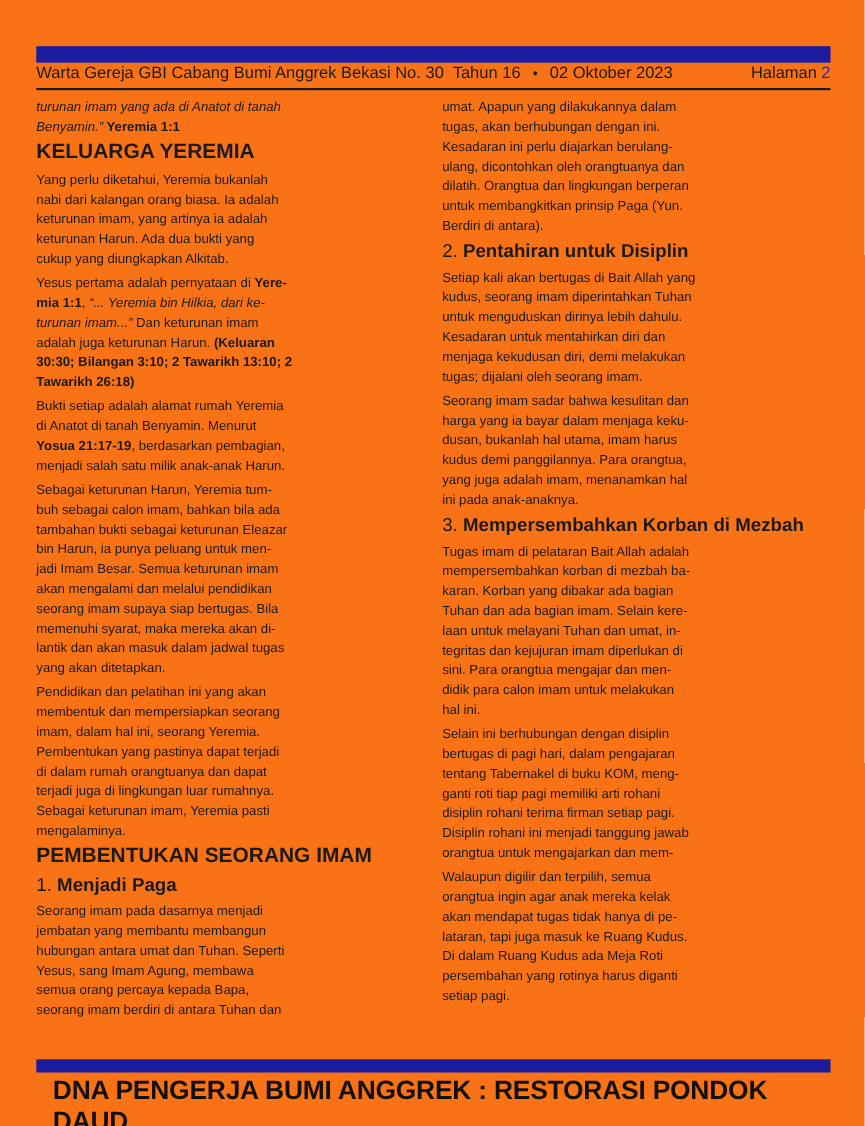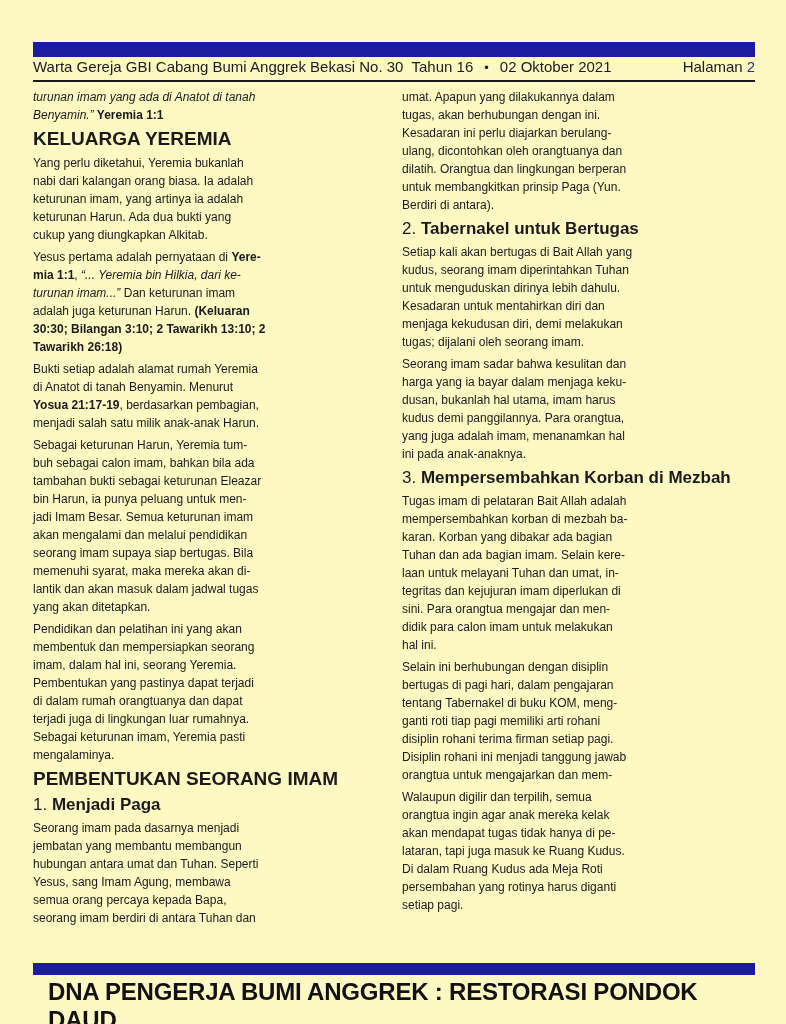--- a/index.html
+++ b/index.html
@@ -1,19 +1,19 @@
 <!DOCTYPE html>
 <html><head>
 <meta charset="utf-8">
 <style>
   html,body{margin:0;padding:0;background:#e8e8e8;}
   .page{
     position:relative;
     width:786px;height:1024px;
-    background:#fef9c3;
+    background:#f97316;
     font-family:"Liberation Sans", sans-serif;
     color:#1a1a1a;
     overflow:hidden;
   }
   .top-bar{
     position:absolute;left:33px;top:42px;width:722px;height:15px;
   }
   .header-row{
     position:absolute;left:33px;top:58px;width:722px;height:20px;
     display:flex;align-items:baseline;font-size:15px;color:#1b1b1b;
@@ -59,21 +59,21 @@
 <body>
 
 <div class="page">
 
   <div class="top-bar" style="background: rgb(28, 28, 158);"></div>
 
   <div class="header-row">
     <div class="header-left">
       <span class="header-title">Warta Gereja GBI Cabang Bumi Anggrek Bekasi No. 30  Tahun 16</span>
       <span class="header-bullet">•</span>
-      <span class="header-date">02 Oktober 2021</span>
+      <span class="header-date">02 Oktober 2023</span>
     </div>
     <div class="header-spacer"></div>
     <span>Halaman</span>
     <span class="page-num" style="color: rgb(42, 42, 174);">2</span>
   </div>
 
   <div class="header-rule" style="background: rgb(26, 26, 26);"></div>
 
   <div class="columns">
     <div class="col" id="col-left">
@@ -123,21 +123,21 @@
 seorang imam berdiri di antara Tuhan dan</span></p>
       </div>
     <div class="col" id="col-right">
         <p class="para"><span class="seg-regular">umat. Apapun yang dilakukannya dalam
 tugas, akan berhubungan dengan ini.
 Kesadaran ini perlu diajarkan berulang-
 ulang, dicontohkan oleh orangtuanya dan
 dilatih. Orangtua dan lingkungan berperan
 untuk membangkitkan prinsip Paga (Yun.
 Berdiri di antara).</span></p>
-        <div class="subheading"><span class="sub-num">2. </span><span class="sub-title">Tabernakel untuk Bertugas</span></div>
+        <div class="subheading"><span class="sub-num">2. </span><span class="sub-title">Pentahiran untuk Disiplin</span></div>
         <p class="para"><span class="seg-regular">Setiap kali akan bertugas di Bait Allah yang
 kudus, seorang imam diperintahkan Tuhan
 untuk menguduskan dirinya lebih dahulu.
 Kesadaran untuk mentahirkan diri dan
 menjaga kekudusan diri, demi melakukan
 tugas; dijalani oleh seorang imam.</span></p>
         <p class="para"><span class="seg-regular">Seorang imam sadar bahwa kesulitan dan
 harga yang ia bayar dalam menjaga keku-
 dusan, bukanlah hal utama, imam harus
 kudus demi panggilannya. Para orangtua,

